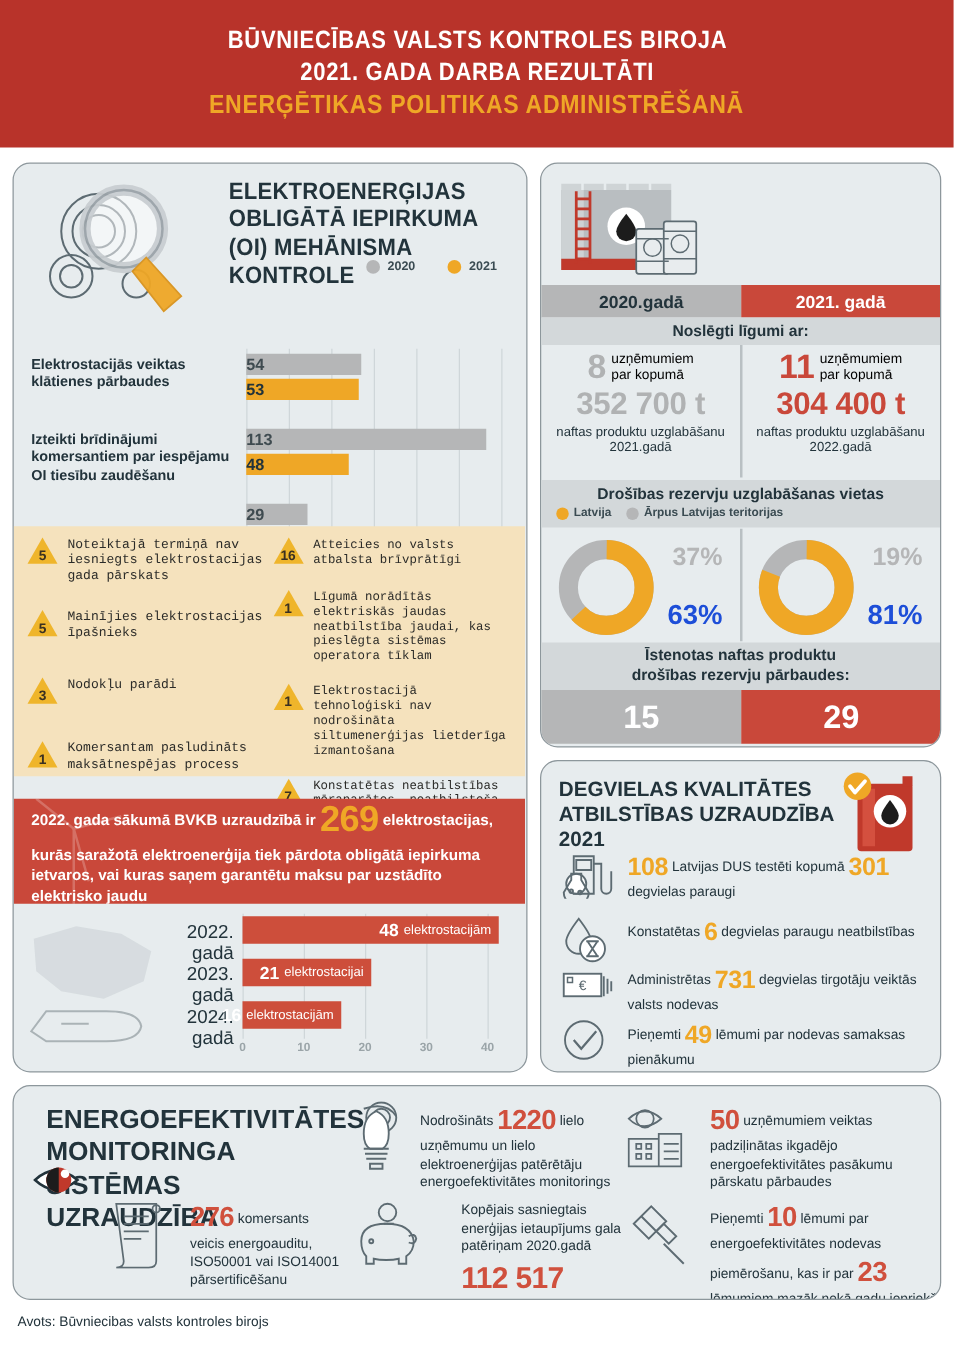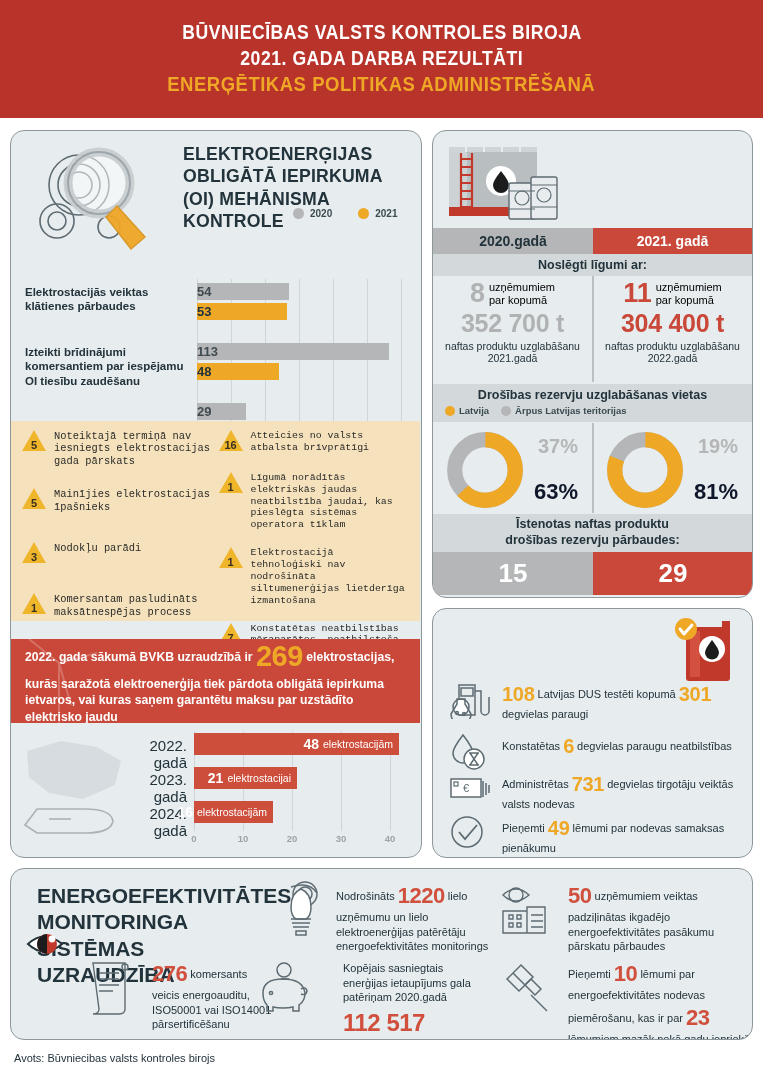--- a/index.html
+++ b/index.html
@@ -175,21 +175,21 @@
 
   .legend2 { position: absolute; left: 12px; top: 274px; display: flex; gap: 12px; align-items: center; }
   .legend2 .it { display: flex; gap: 4px; align-items: center; font-size: 9.5px; font-weight: bold; color: #3a4b52;
                  font-family: "Liberation Sans Narrow", "Liberation Sans", sans-serif; }
 
   .donutwrap { position: absolute; top: 294px; width: 159px; height: 88px; }
   .donutwrap.a { left: 0; } .donutwrap.b { left: 160px; }
   .donutwrap svg { position: absolute; left: 12px; top: 5px; }
   .pc-top { position: absolute; right: 14px; top: 10px; font-size: 20px; font-weight: bold; color: #b5b6b7;
             font-family: "Liberation Sans Narrow", "Liberation Sans", sans-serif; }
-  .pc-bot { position: absolute; right: 14px; bottom: 8px; font-size: 22px; font-weight: bold; color: #0f172a;
+  .pc-bot { position: absolute; right: 14px; bottom: 8px; font-size: 22px; font-weight: bold; color: #1d4ed8;
             font-family: "Liberation Sans Narrow", "Liberation Sans", sans-serif; }
 
   .checkbox-n { position: absolute; top: 421px; height: 43px; width: 160px;
                 display: flex; align-items: center; justify-content: center;
                 font-family: "Liberation Sans Narrow", "Liberation Sans", sans-serif;
                 font-weight: bold; font-size: 26px; color: #fff; }
   .checkbox-n.a { left: 0; background: #b5b6b7; }
   .checkbox-n.b { left: 160px; background: #c9483a; }
 
   
@@ -568,20 +568,21 @@
     <div class="strip" id="strip-checks">
       <span>Īstenotas naftas produktu</span>
       <span>drošības rezervju pārbaudes:</span>
     </div>
 
     <div class="checkbox-n a">15</div>
     <div class="checkbox-n b">29</div>
   </div>
 
   <div class="card" id="card-fuel">
+    <div class="fq-title">DEGVIELAS KVALITĀTES ATBILSTĪBAS UZRAUDZĪBA 2021</div>
 
     <svg class="jerry" width="72" height="68" viewBox="0 0 72 68">
       <rect x="16" y="10" width="44" height="54" rx="3" fill="#c0392b"></rect>
       <rect x="20" y="14" width="10" height="46" fill="#d4503f"></rect>
       <rect x="52" y="4" width="8" height="8" fill="#c0392b"></rect>
       <circle cx="42" cy="32" r="13" fill="#ffffff"></circle>
       <path d="M42 23 q7 9 7 12.5a7 7 0 0 1 -14 0 q0 -3.5 7 -12.5z" fill="#1c1c1c"></path>
       <circle cx="16" cy="12" r="11" fill="#efa726"></circle>
       <path d="M10 12 l4 5 l8 -9" fill="none" stroke="#ffffff" stroke-width="3" stroke-linecap="round" stroke-linejoin="round"></path>
     </svg>
@@ -688,21 +689,21 @@
           <path d="M8 4 h32 v46 q0 5 -6 5 h-26 q6 0 6 -5z"></path>
           <path d="M14 14 h20 M14 20 h20 M14 26 h20 M14 32 h14"></path>
           <circle cx="40" cy="8" r="3"></circle>
         </g>
       </svg>
       <div class="ee-txt">
         <b>276</b><span> komersants veicis energoauditu, ISO50001 vai ISO14001 pārsertificēšanu</span>
       </div>
     </div>
 
-    <div class="ee-cell" style="left:246px; top:92px; width:220px;gap:28px;">
+    <div class="ee-cell" style="left:272px; top:92px; width:220px;gap:28px;">
       <svg class="ee-ico" viewBox="0 0 58 56">
         <g fill="none" stroke="#5d6b72" stroke-width="1.5">
           <circle cx="27" cy="9" r="7"></circle>
           <path d="M6 32 q0 -14 20 -14 q20 0 22 14 q0 8 -6 12 v6 h-6 v-4 q-4 1 -10 1 t-10 -1 v4 h-6 v-6 q-4 -4 -4 -12z"></path>
           <path d="M44 28 q5 -3 6 2 q-1 5 -6 3"></path>
           <circle cx="14" cy="32" r="1.6"></circle>
           <path d="M24 18 h8"></path>
         </g>
       </svg>
       <div class="ee-txt">

